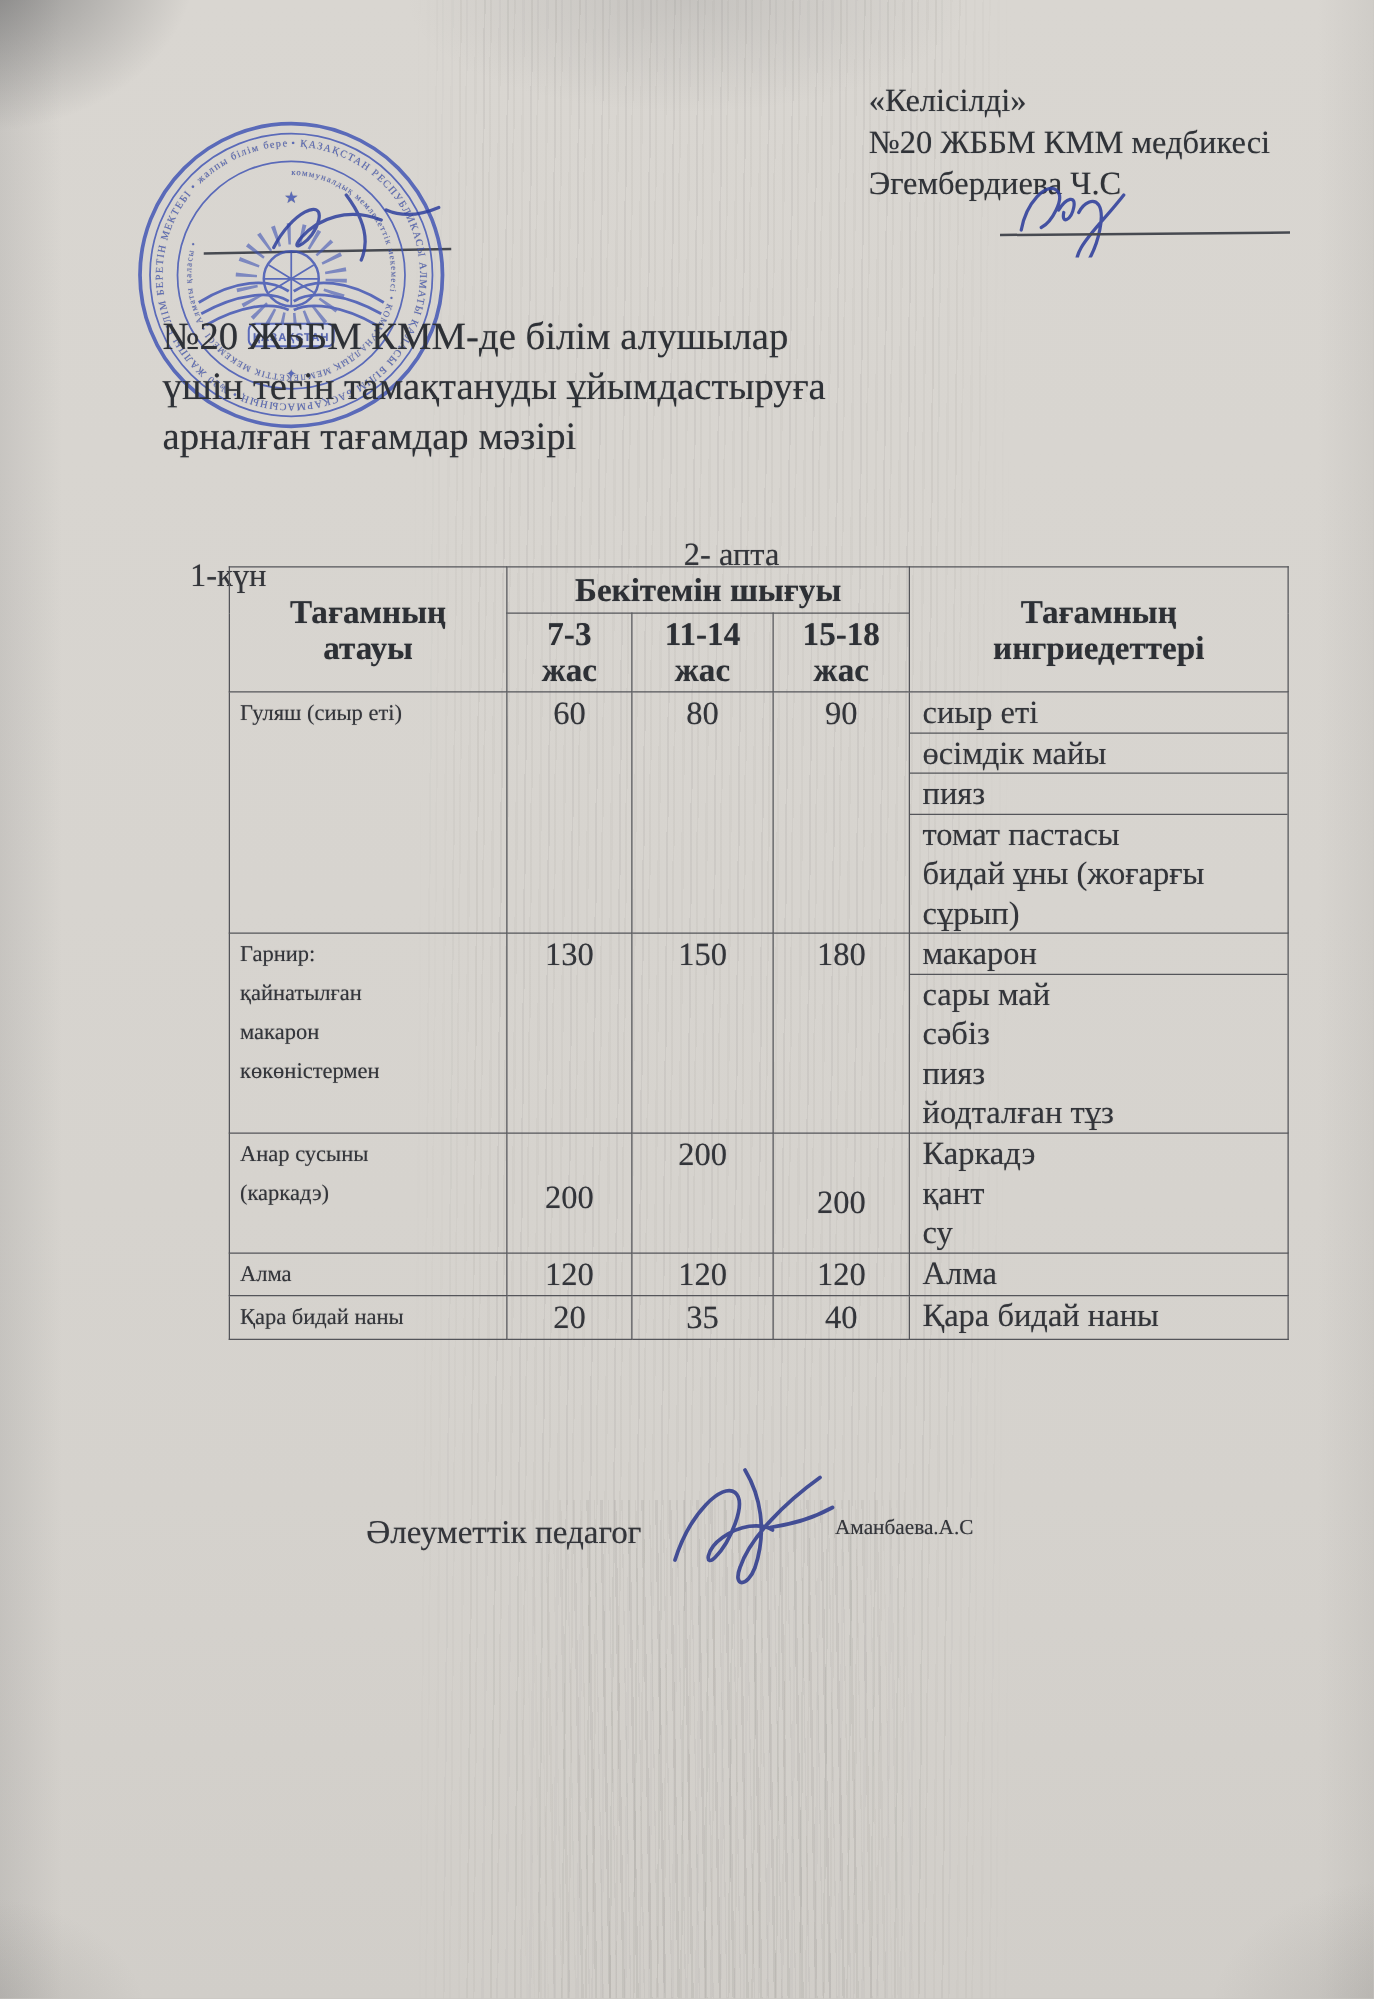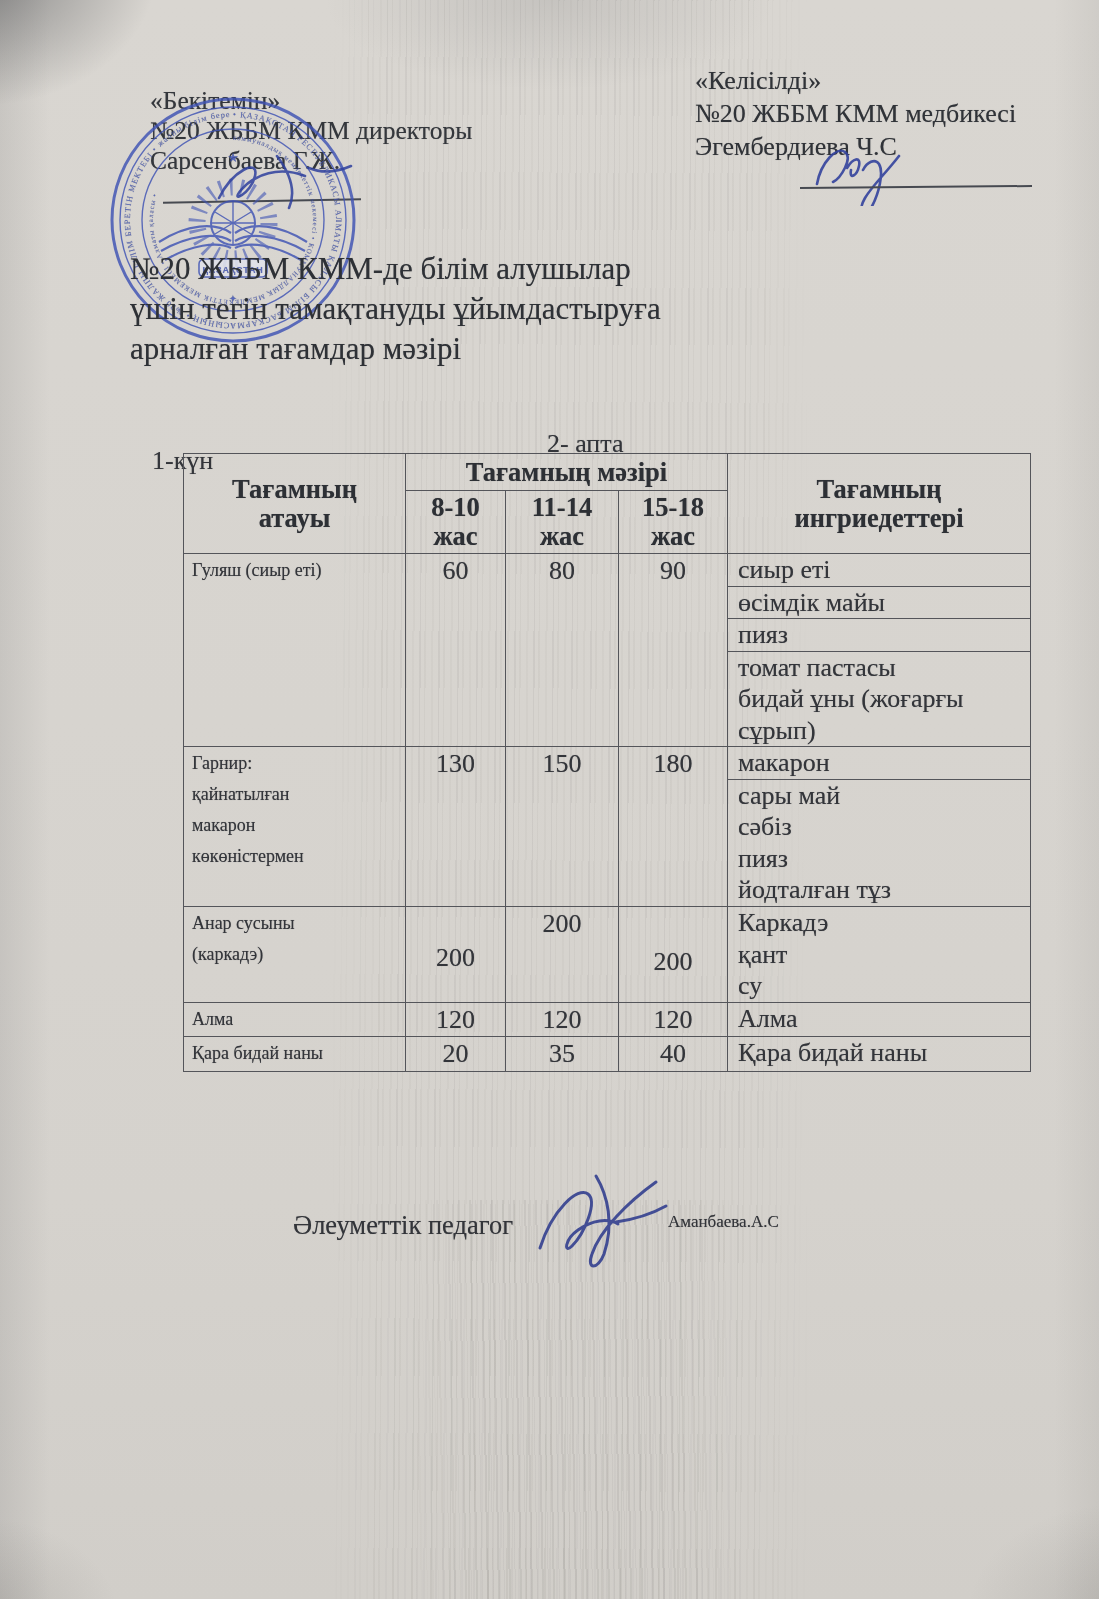--- a/index.html
+++ b/index.html
@@ -70,25 +70,20 @@
   .dirsig{left:213px;top:148px;}
   .stamp{left:105px;top:92px;opacity:.82;filter:blur(.35px);}
 </style>
 </head>
 <body>
 
 <div class="page">
   <div class="streaks"></div>
   <div class="streaks2"></div>
 
-  <div class="abs approve">
-    <div>«Бекітемін»</div>
-    <div>№20 ЖББМ КММ директоры</div>
-    <div>Сарсенбаева Г.Ж.</div>
-  </div>
   <div class="abs sigline approve-line"></div>
 
   <svg class="abs stamp" width="256" height="256" viewBox="0 0 256 256">
     <g fill="none" stroke="#3f53b4">
       <circle cx="128" cy="128" r="121" stroke-width="3"></circle>
       <circle cx="128" cy="128" r="113" stroke-width="1.4"></circle>
       <circle cx="128" cy="128" r="91" stroke-width="1.4"></circle>
     </g>
     <defs>
       <path id="ringOuter" d="M 128 25 a 103 103 0 1 1 -0.01 0"></path>
@@ -151,30 +146,30 @@
           <col class="c3">
           <col class="c4">
         </colgroup>
       <tbody>
           <tr class="row-h1">
             <th rowspan="2" class="hname">
               <div>Тағамның</div>
               <div>атауы</div>
             </th>
             <th colspan="3" class="hout">
-              <div>Тағамның мәзірі</div>
+              <div>Бекітемін шығуы</div>
             </th>
             <th rowspan="2" class="hing">
               <div>Тағамның</div>
               <div>ингриедеттері</div>
             </th>
           </tr>
           <tr class="row-h2">
             <th class="hage">
-              <div>8-10</div>
+              <div>7-3</div>
               <div>жас</div>
             </th>
             <th class="hage">
               <div>11-14</div>
               <div>жас</div>
             </th>
             <th class="hage">
               <div>15-18</div>
               <div>жас</div>
             </th>

